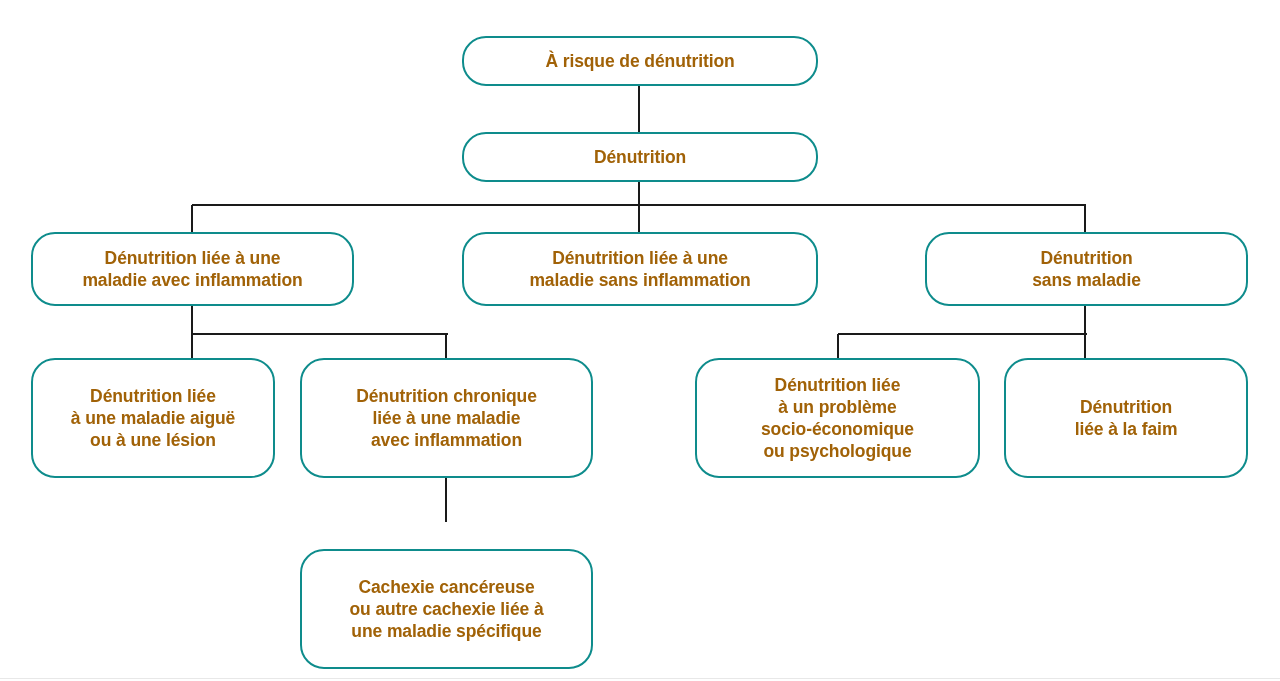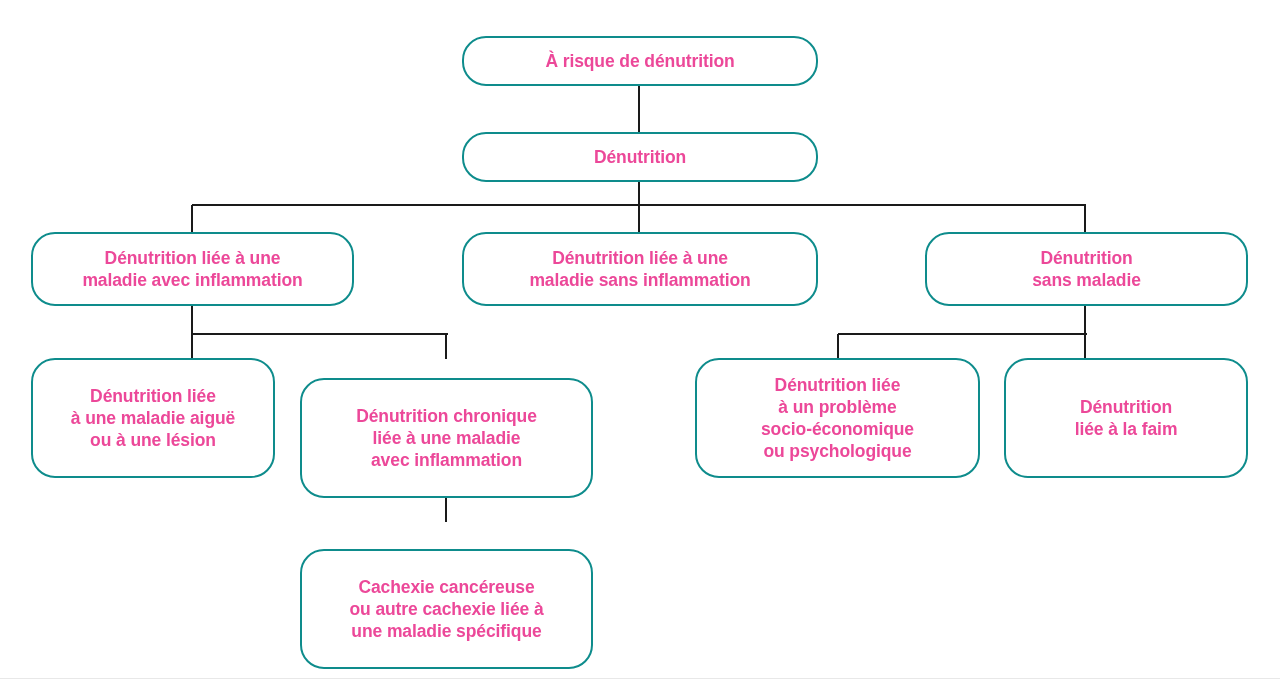--- a/index.html
+++ b/index.html
@@ -22,21 +22,21 @@
   .node {
     position: absolute;
     box-sizing: border-box;
     border: 2.5px solid #0e8c8c;
     border-radius: 24px;
     background: #ffffff;
     display: flex;
     align-items: center;
     justify-content: center;
     text-align: center;
-    color: #ec4899;
+    color: #a16207;
     font-weight: bold;
     font-size: 17.5px;
     line-height: 1.26;
     letter-spacing: -0.1px;
     padding: 4px 4px;
     z-index: 2;
   }
   .node-label {
     display: block;
     white-space: pre-line;
@@ -97,21 +97,21 @@
       </div>
       <div class="node" style="left: 925px; top: 232px; width: 323px; height: 74px; border-color: rgb(14, 140, 140);">
         <span class="node-label">Dénutrition
 sans maladie</span>
       </div>
       <div class="node" style="left: 31px; top: 358px; width: 244px; height: 120px; border-color: rgb(14, 140, 140);">
         <span class="node-label">Dénutrition liée
 à une maladie aiguë
 ou à une lésion</span>
       </div>
-      <div class="node" style="left: 300px; top: 358px; width: 293px; height: 120px; border-color: rgb(14, 140, 140); margin-top: 20px;">
+      <div class="node" style="left: 300px; top: 358px; width: 293px; height: 120px; border-color: rgb(14, 140, 140);">
         <span class="node-label">Dénutrition chronique
 liée à une maladie
 avec inflammation</span>
       </div>
       <div class="node" style="left: 695px; top: 358px; width: 285px; height: 120px; border-color: rgb(14, 140, 140);">
         <span class="node-label">Dénutrition liée
 à un problème
 socio-économique
 ou psychologique</span>
       </div>

